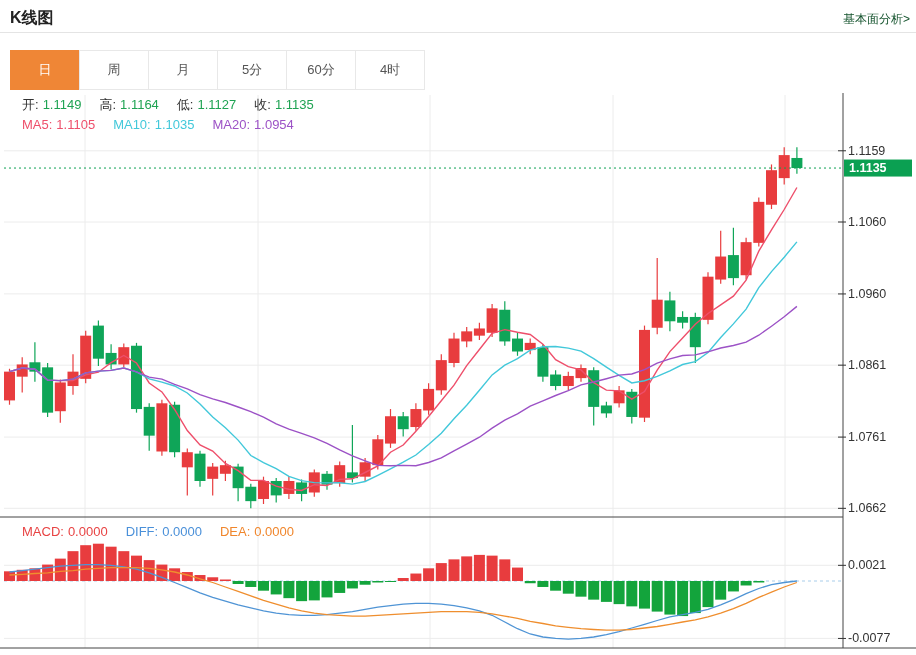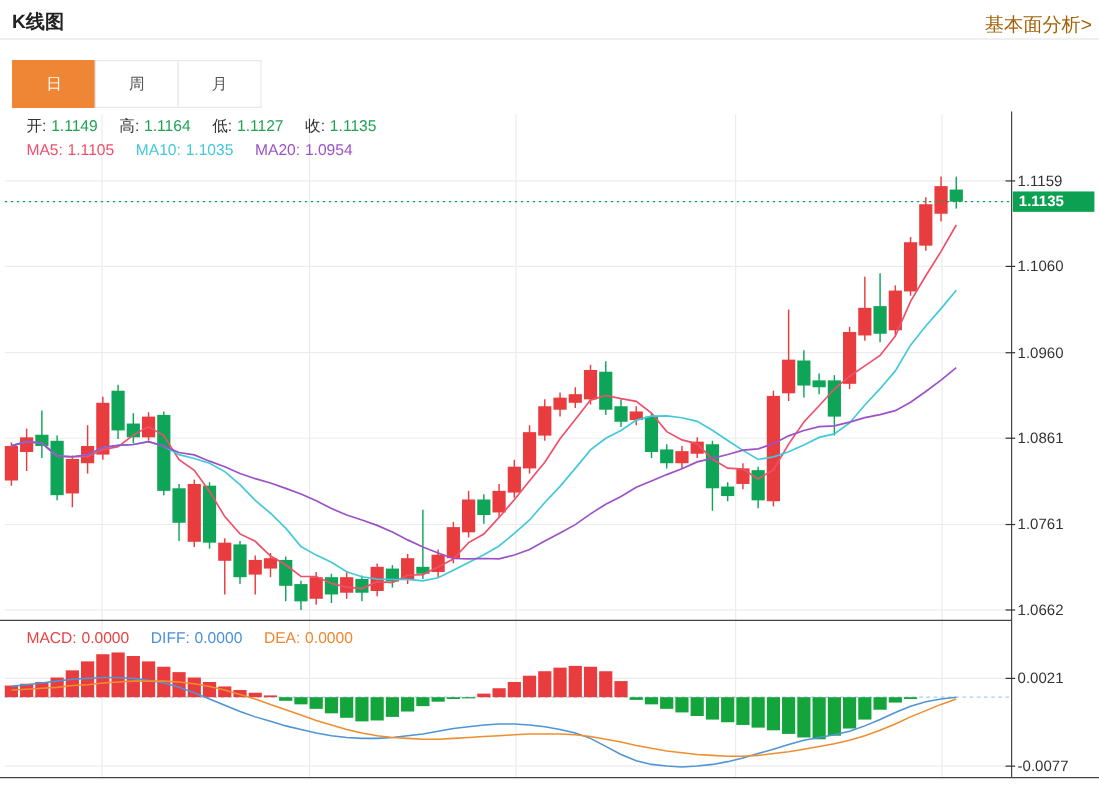--- a/index.html
+++ b/index.html
@@ -1,21 +1,21 @@
 <!DOCTYPE html>
 <html style="--tab-active: #ef8636;"><head>
 <meta charset="utf-8">
 <style>
   * { margin:0; padding:0; box-sizing:border-box; }
   html,body { width:916px; height:655px; background:#ffffff;
     font-family:"Liberation Sans","DejaVu Sans",sans-serif; overflow:hidden; }
   #app { position:relative; width:916px; height:655px; background:#fff; }
   #chart-svg { position:absolute; left:0; top:0; width:916px; height:655px; }
   .page-title { position:absolute; left:10px; top:8px; font-size:16px; font-weight:bold; color:#222;text-align:right; }
-  .header-link { position:absolute; right:6px; top:11px; font-size:16px; color:#a16207; cursor:pointer; }
+  .header-link { position:absolute; right:6px; top:11px; font-size:12px; color:#14532d; cursor:pointer; }
   .header-divider { position:absolute; left:0; top:32px; width:916px; height:1px; background:#e4e4e4; }
   .tabbar { position:absolute; left:10px; top:50px; display:flex; }
   .tab { width:70px; height:40px; line-height:38px; text-align:center; font-size:13px; color:#555;
     border:1px solid #e8e8e8; margin-left:-1px; background:#fff; cursor:pointer; }
   .tab:first-child { margin-left:0; }
   .tab.active { background:var(--tab-active,#ef8636); color:#fff; border-color:var(--tab-active,#ef8636); }
   .info-row { position:absolute; left:22px; font-size:13px; white-space:nowrap; }
   .info-row .lbl { color:#333; }
   .info-row span { margin-right:4px; }
   .info-row .grp { margin-right:14px; }
@@ -255,18 +255,21 @@
     </svg>
 
   <div class="page-title">K线图</div>
   <div class="header-link">基本面分析&gt;</div>
   <div class="header-divider"></div>
 
   <div class="tabbar">
       <div class="tab active">日</div>
       <div class="tab">周</div>
       <div class="tab">月</div>
+      <div class="tab">5分</div>
+      <div class="tab">60分</div>
+      <div class="tab">4时</div>
     </div>
 
   <div class="info-row" style="top:96px"><span class="grp"><span class="lbl">开:</span><span style="color: rgb(31, 163, 83);">1.1149</span></span><span class="grp"><span class="lbl">高:</span><span style="color: rgb(31, 163, 83);">1.1164</span></span><span class="grp"><span class="lbl">低:</span><span style="color: rgb(31, 163, 83);">1.1127</span></span><span class="grp"><span class="lbl">收:</span><span style="color: rgb(31, 163, 83);">1.1135</span></span></div>
   <div class="info-row" style="top:117px"><span class="grp"><span class="lbl" style="color: rgb(238, 79, 107);">MA5:</span><span style="color: rgb(238, 79, 107);">1.1105</span></span><span class="grp"><span class="lbl" style="color: rgb(66, 200, 218);">MA10:</span><span style="color: rgb(66, 200, 218);">1.1035</span></span><span class="grp"><span class="lbl" style="color: rgb(156, 82, 198);">MA20:</span><span style="color: rgb(156, 82, 198);">1.0954</span></span></div>
   <div class="info-row" style="top:524px"><span class="grp"><span class="lbl" style="color: rgb(232, 67, 67);">MACD:</span><span style="color: rgb(232, 67, 67);">0.0000</span></span><span class="grp"><span class="lbl" style="color: rgb(74, 144, 217);">DIFF:</span><span style="color: rgb(74, 144, 217);">0.0000</span></span><span class="grp"><span class="lbl" style="color: rgb(240, 134, 44);">DEA:</span><span style="color: rgb(240, 134, 44);">0.0000</span></span></div>
 </div>
 
 </body></html>

